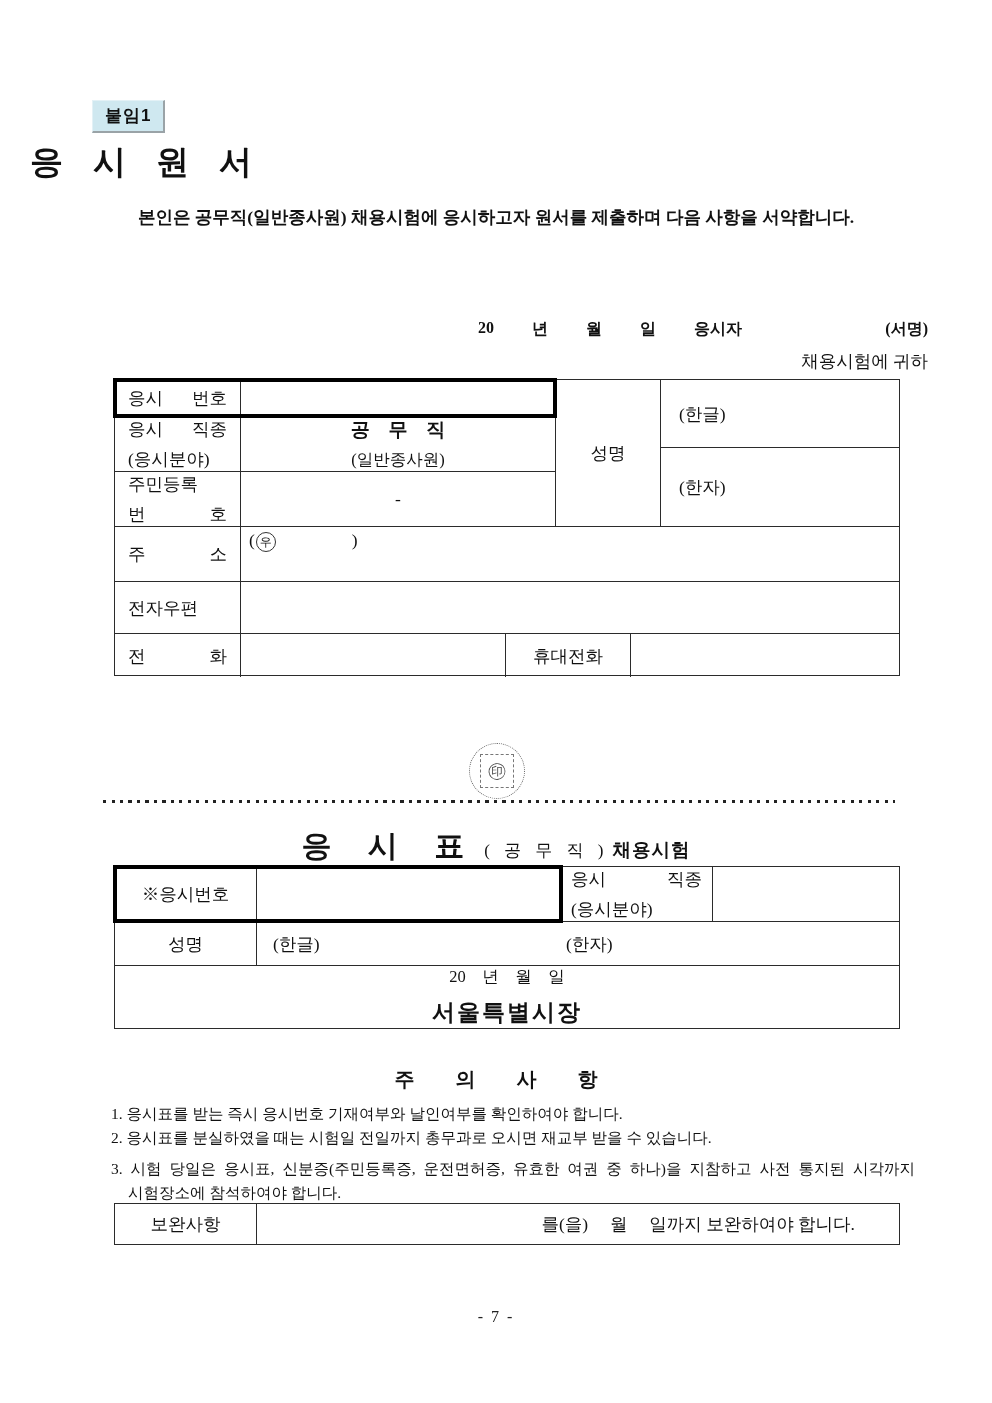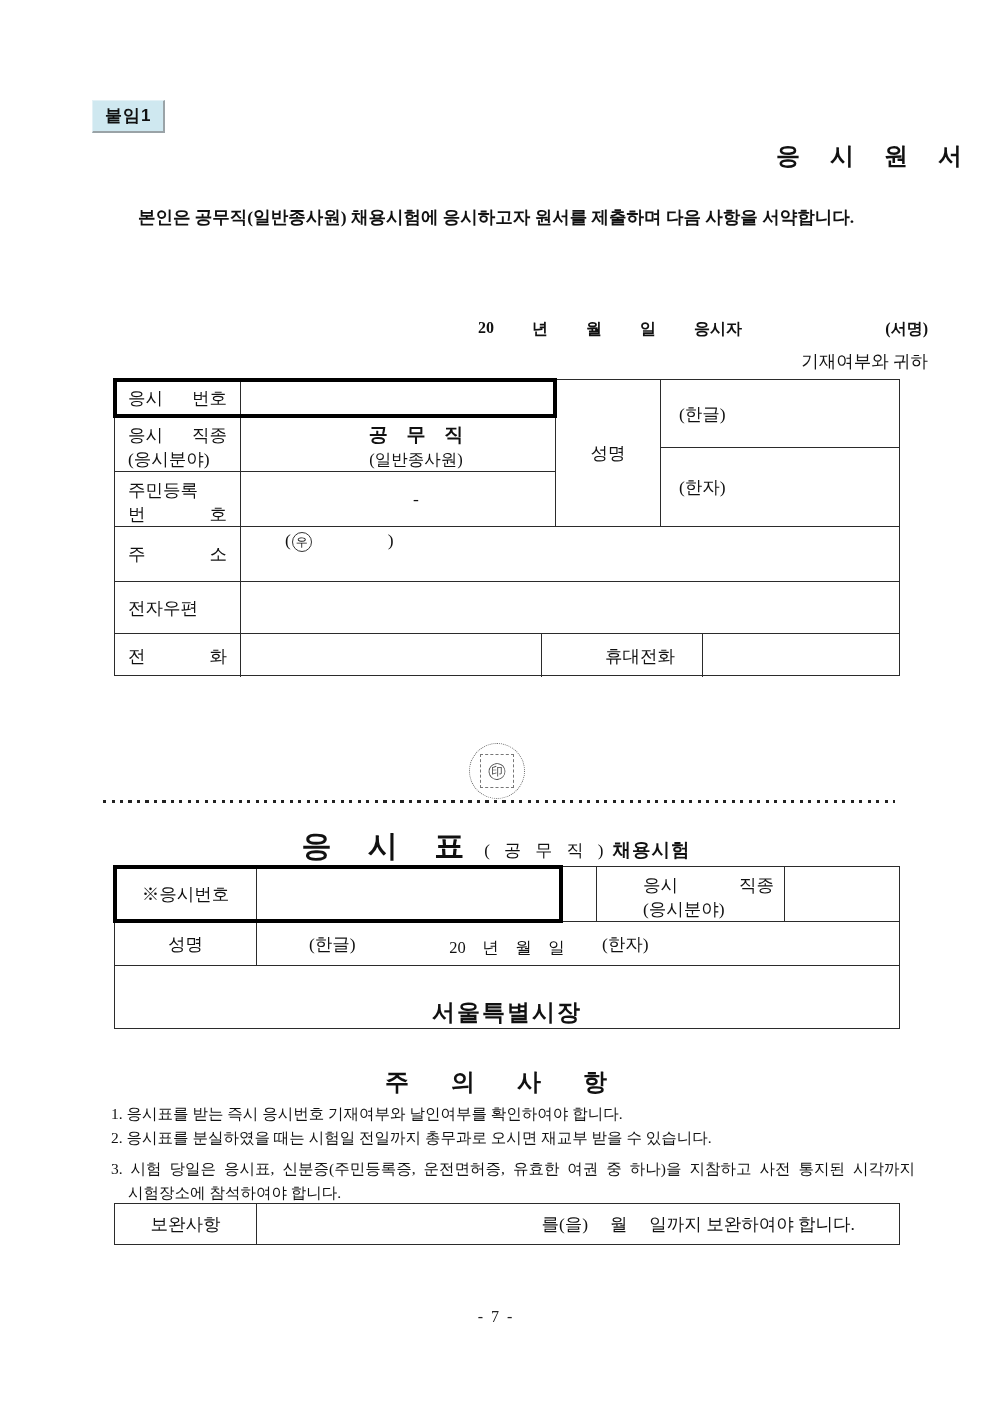--- a/index.html
+++ b/index.html
@@ -20,22 +20,22 @@
     border-top:1px solid #e3f1f6; border-left:1px solid #e3f1f6;
     border-right:2px solid #9aa3a7; border-bottom:2px solid #9aa3a7;
     padding:3px 12px 4px 12px;
     font-family:"Liberation Sans","DejaVu Sans",sans-serif;
     font-weight:bold; font-size:17px; letter-spacing:1px;
   }
 
   
   .title1 {
     position:absolute; top:140px; left:0; width:100%;
-    text-align:right; font-family:"Liberation Sans","DejaVu Sans",sans-serif;
-    font-weight:bold; font-size:24px; letter-spacing:30px; text-indent:30px;
+    text-align:left; font-family:"Liberation Sans","DejaVu Sans",sans-serif;
+    font-weight:bold; font-size:33px; letter-spacing:30px; text-indent:30px;
   }
 
   .pledge {
     position:absolute; top:205px; left:40px; right:40px;
     text-align:center; font-weight:bold; font-size:17.5px;
   }
 
   .body-par {
     position:absolute; top:244px; left:92px; width:816px;
     font-size:15.5px; line-height:23.5px;
@@ -46,28 +46,28 @@
   
   .date-line {
     position:absolute; top:319px; left:478px;
     display:flex; gap:38px; font-size:16px; font-weight:bold;
   }
   .sign-label { position:absolute; top:319px; right:64px; font-size:16px; font-weight:bold; }
   .addressee  { position:absolute; top:349px; right:64px; font-size:17.5px; }
 
   
   .tbl { position:absolute; left:114px; width:786px; border:1.5px solid #2b2b2b; background:#fff; }
-  .trow { display:flex;gap:36px; }
+  .trow { display:flex; }
   .bt { border-top:1.5px solid #2b2b2b; }
   .br { border-right:1.5px solid #2b2b2b; }
   .cell { display:flex; align-items:center; font-size:17.5px; }
   .lblcell { padding:0 13px; }
   .jlabel { width:100%; text-align:justify; text-align-last:justify; }
   .center { justify-content:center; text-align:center; }
-  .colflex { display:flex; flex-direction:column; justify-content:flex-end; }
+  .colflex { display:flex; flex-direction:column; justify-content:space-between; }
   .thick-overlay {
     position:absolute; border:4px solid #000; pointer-events:none;
   }
 
   
   .t1 { top:379px; height:297px; }
   .t1-top { display:flex; height:146px; }
   .t1-left { width:440px; display:flex; flex-direction:column; }
   .t1-left .trow { flex:1; }
   .t1-r1 { height:36px; flex:none !important; }
@@ -129,21 +129,21 @@
   .t2-namecell { flex:1; position:relative; }
   .t2-hangul { margin-left:16px; }
   .t2-hanja { position:absolute; left:309px; }
   .t2-r3 { height:63px; text-align:center; }
   .t2-date { font-size:16.5px; }
   .t2-issuer { font-size:23px; font-weight:bold; letter-spacing:2px; margin-top:2px; }
 
   
   .notice-title {
     position:absolute; top:1066px; left:0; width:100%;
-    text-align:center; font-weight:bold; font-size:24px; word-spacing:36px;
+    text-align:center; font-weight:bold; font-size:20px; word-spacing:36px;
   }
   .notes { position:absolute; top:1102px; left:111px; width:804px; font-size:15.5px; line-height:23.5px; word-break:keep-all; }
   .note-item { text-align:justify; }
   .note-hang { padding-left:17px; text-indent:-17px;margin-top:8px; }
 
   
   .t3 { top:1203px; height:42px; display:flex; }
   .t3-lbl { width:142px; flex:none; }
   .t3-val { flex:1; justify-content:flex-end; padding-right:44px; }
 
@@ -165,21 +165,21 @@
 
 
   <div class="date-line">
     <span>20</span>
     <span>년</span>
     <span>월</span>
     <span>일</span>
     <span>응시자</span>
   </div>
   <div class="sign-label">(서명)</div>
-  <div class="addressee">기재여부와 귀하</div>
+  <div class="addressee">채용시험에 귀하</div>
 
   <div class="tbl t1">
     <div class="t1-top">
       <div class="t1-left">
         <div class="trow t1-r1">
           <div class="cell lblcell c1 br">
             <div class="jlabel">응시 번호</div>
           </div>
           <div class="cell t1-val"></div>
         </div>

